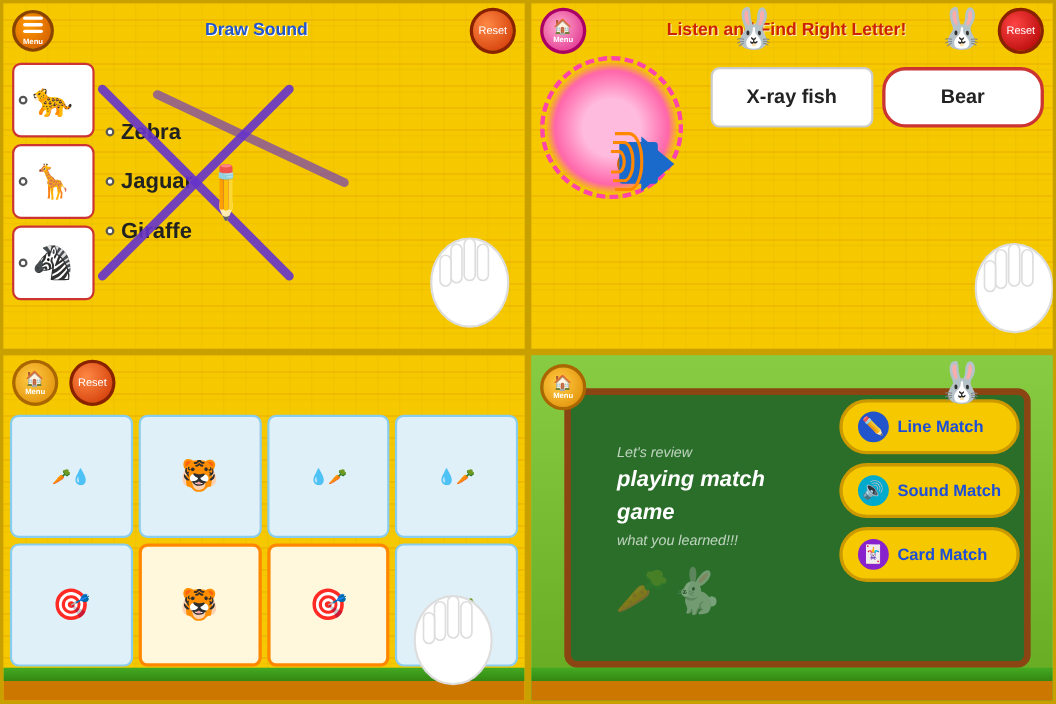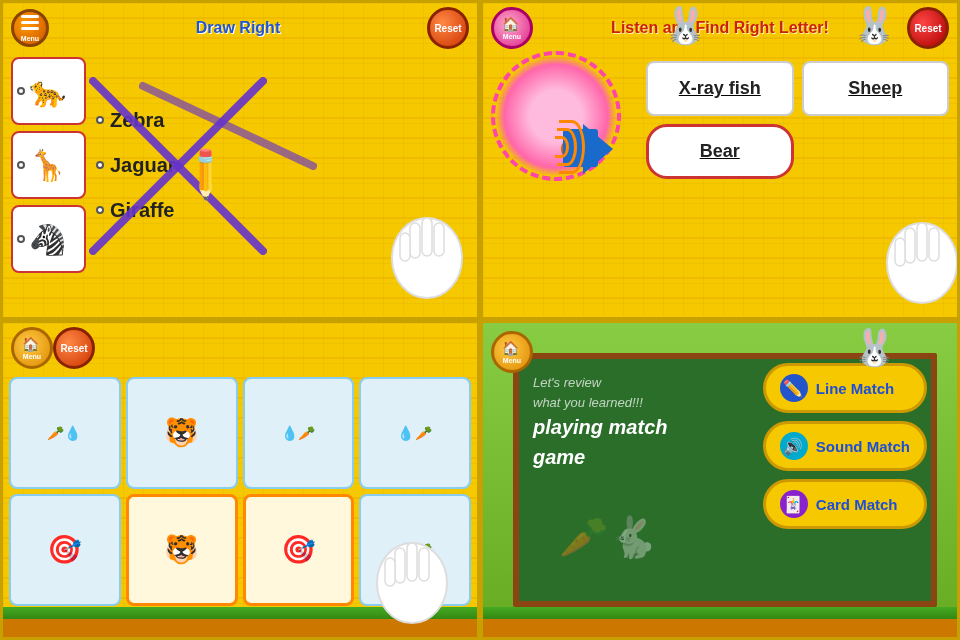--- a/index.html
+++ b/index.html
@@ -96,22 +96,23 @@
       height: 42px;
       border-radius: 50%;
       background: radial-gradient(circle at 35% 35%, #ff8844, #cc3300);
       border: 3px solid #882200;
       display: flex;
       align-items: center;
       justify-content: center;
       cursor: pointer;
       font-size: 10px;
       color: white;
-      font-weight: bold;
+      font-weight: normal;
       flex-shrink: 0;
+      margin-left: 10px;
     }
 
     
     .q1 {
       background-color: #f5c800;
     }
 
     .q1-title {
       text-align: center;
       line-height: 1.1;
@@ -216,21 +217,20 @@
       color: #cc2200;
       text-shadow: 1px 1px 0 rgba(255,255,255,0.7);
       margin: 0 4px;
     }
 
     .q2-body {
       display: flex;
       padding: 8px;
       gap: 25px;
       align-items: flex-start;
-      text-decoration: underline;
     }
 
     .speaker-section {
       display: flex;
       align-items: center;
       justify-content: center;
       width: 130px;
       flex-shrink: 0;
     }
 
@@ -320,22 +320,22 @@
     }
 
     .chalkboard {
       position: absolute;
       top: 30px;
       left: 30px;
       right: 20px;
       bottom: 30px;
       background: #2a6e2a;
       border: 6px solid #8B4513;
-      border-radius: 2px;
-      padding: 4px;
+      border-radius: 12px;
+      padding: 32px;
       display: flex;
       flex-direction: column;
       gap: 8px;
     }
 
     .review-text {
       color: rgba(255,255,255,0.7);
       font-size: 13px;
       font-style: italic;
       line-height: 1.5;
@@ -532,21 +532,21 @@
     <div class="quad-content">
 
       <div class="top-bar">
         <div class="menu-btn">
           <span></span>
           <span></span>
           <span></span>
           <div class="menu-label">Menu</div>
         </div>
         <div class="q1-title">
-          <div class="line1">Draw Right</div>
+          <div class="line1">Draw Sound</div>
         </div>
         <div class="reset-btn">
           <span>Reset</span>
         </div>
       </div>
 
       <div class="q1-body">
 
         <div class="animal-list">
           <div class="animal-card">
@@ -639,23 +639,20 @@
                 </div>
               </div>
             </div>
           </div>
         </div>
 
         <div class="word-grid">
           <div class="word-box">
             <span>X-ray fish</span>
           </div>
-          <div class="word-box">
-            <span>Sheep</span>
-          </div>
           <div class="word-box highlighted">
             <span>Bear</span>
           </div>
         </div>
       </div>
 
       <div class="hand-cursor-2">
         <svg class="hand-svg" viewBox="0 0 90 100">
           <ellipse cx="45" cy="55" rx="35" ry="40" fill="white" stroke="#ddd" stroke-width="2"></ellipse>
           <rect x="28" y="20" width="10" height="35" rx="5" fill="white" stroke="#ddd" stroke-width="1.5"></rect>
@@ -741,22 +738,22 @@
             <div class="menu-label">Menu</div>
           </div>
         </div>
       </div>
 
       <div style="position:absolute; top:4px; right:60px; font-size:36px; z-index:5;">🐰</div>
 
       <div class="chalkboard">
         <div style="padding: 10px 0 0 10px; max-width: 200px;">
           <div class="review-text">Let's review</div>
+          <div class="review-text" style="font-size:20px; font-weight:bold; color:white; font-style:italic;">playing match game</div>
           <div class="review-text">what you learned!!!</div>
-          <div class="review-text" style="font-size:20px; font-weight:bold; color:white; font-style:italic;">playing match game</div>
         </div>
 
         <div class="chalk-rabbit">🥕🐇</div>
       </div>
 
       <div class="chalk-buttons">
         <div class="chalk-btn btn-blue">
           <div class="chalk-btn-icon">✏️</div>
           <span class="chalk-btn-label">Line Match</span>
         </div>

